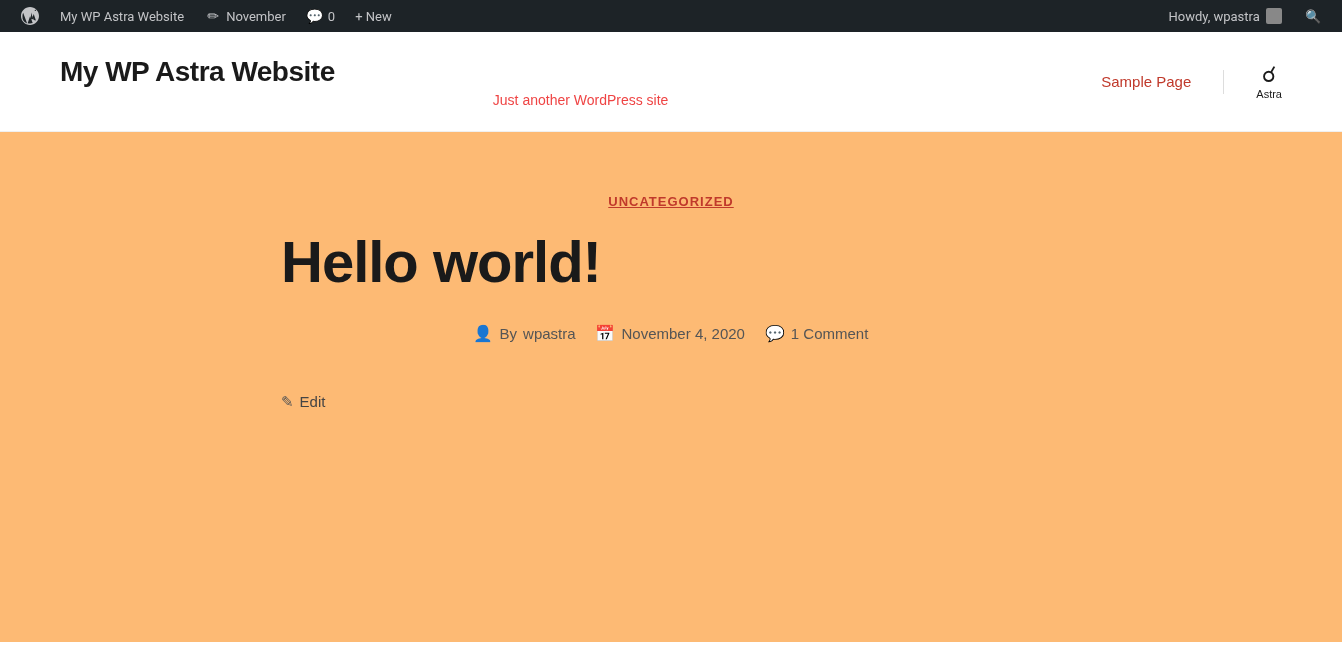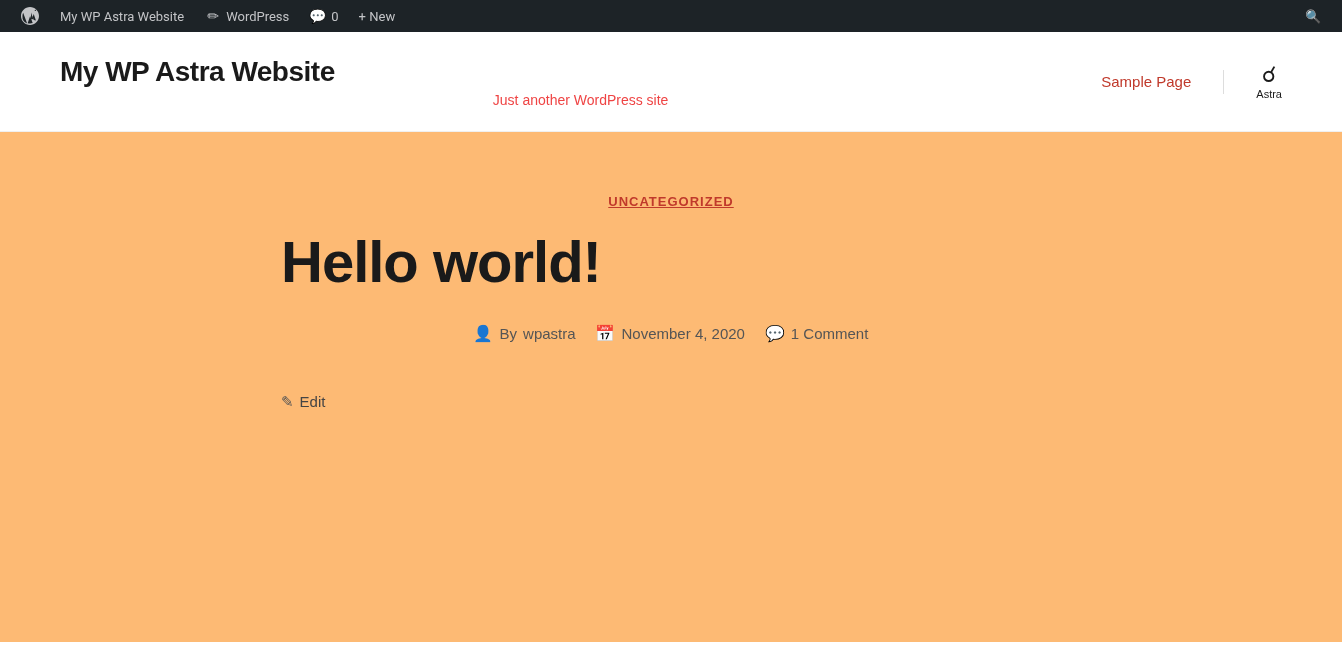--- a/index.html
+++ b/index.html
@@ -227,31 +227,35 @@
         <svg viewBox="0 0 20 20" width="18" height="18" xmlns="http://www.w3.org/2000/svg">
           <path d="M10 0C4.477 0 0 4.477 0 10s4.477 10 10 10 10-4.477 10-10S15.523 0 10 0zM1.6 10c0-1.33.29-2.59.8-3.72l4.41 12.08A8.4 8.4 0 011.6 10zm8.4 8.4c-.9 0-1.77-.13-2.59-.37l2.75-7.99 2.82 7.73c.02.04.04.07.06.1A8.42 8.42 0 0110 18.4zm1.16-12.36l2.4 7.17-2.4.67V6.04zm2.95 8.51l-1.15-3.34 1.15-3.33 2.47 7.18a8.32 8.32 0 01-2.47-.51zm2.47-10.11A8.4 8.4 0 0110 1.6c-1.9 0-3.65.63-5.05 1.68l.64 1.84 4.08-1.12L13.7 5.5l2.88-2.66z"></path>
         </svg>
       </span>
     </div>
     <div class="admin-bar-item">
       <span>My WP Astra Website</span>
     </div>
     <div class="admin-bar-item">
       <span class="admin-bar-icon">✏</span>
-      <span>WordPress</span>
+      <span>November</span>
     </div>
     <div class="admin-bar-item">
       <span class="admin-bar-icon">💬</span>
       <span>0</span>
     </div>
     <div class="admin-bar-item">
       <span>+ New</span>
     </div>
   </div>
   <div class="admin-bar-right">
+    <div class="admin-bar-item howdy-section">
+      <span>Howdy, wpastra</span>
+      <span class="avatar-thumb"></span>
+    </div>
     <div class="admin-bar-item">
       <span>🔍</span>
     </div>
   </div>
 </div>
 
 <header class="site-header">
   <div class="site-branding">
     <span class="site-title">My WP Astra Website</span>
     <span class="site-tagline">Just another WordPress site</span>

